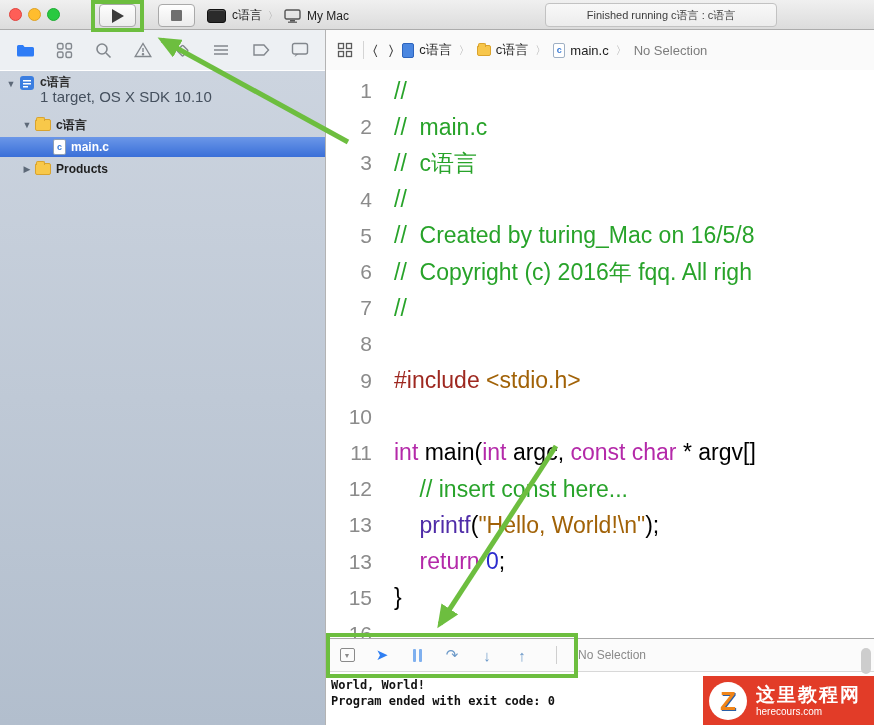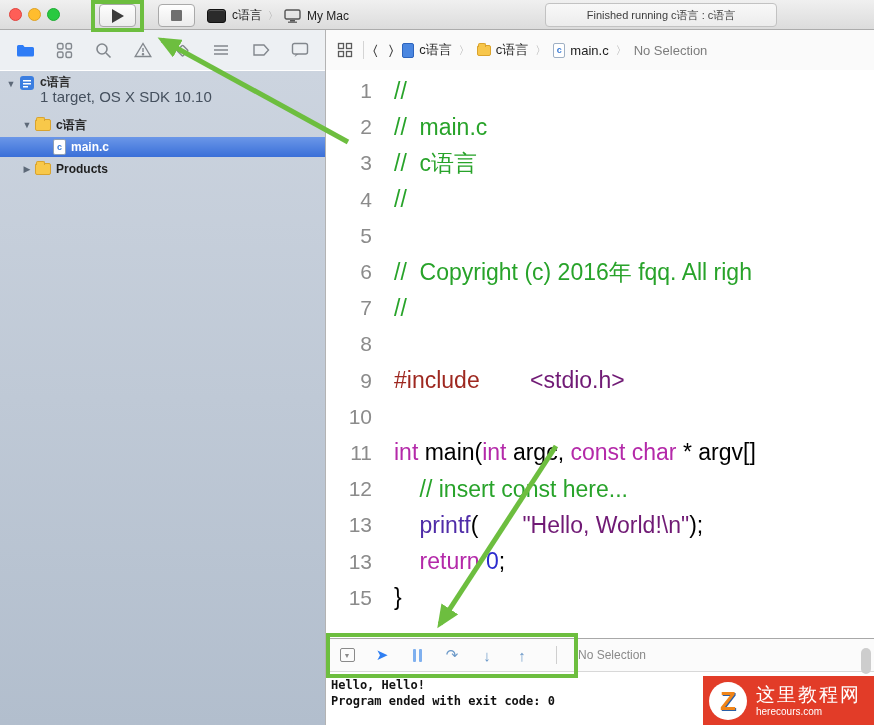--- a/index.html
+++ b/index.html
@@ -69,21 +69,21 @@
   .folder-ic { width:16px; height:12px; background:#f8c84a; border:1px solid #d9a32e; border-radius:2px; position:relative; }
   .folder-ic::before { content:""; position:absolute; left:0; top:-3px; width:7px; height:3px; background:#f8c84a; border:1px solid #d9a32e; border-bottom:none; border-radius:2px 2px 0 0; }
   .cdoc-ic { width:13px; height:16px; background:#fff; border:1px solid #8fa0b5; border-radius:2px; font-size:9px; font-weight:bold; color:#3a7bd5; display:flex; align-items:center; justify-content:center; }
 
   
   .editor { position:absolute; left:326px; top:71px; width:548px; height:567px; background:#fff; overflow:hidden; padding-top:2px; z-index:1; }
   .code-line { display:flex; height:36.2px; align-items:center; }
   .line-num { width:54px; flex:none; text-align:right; padding-right:8px; color:#8b8b8b; font-size:21px; }
   .line-code { padding-left:14px; font-size:23px; white-space:pre; }
   .tok-comment { color:#28a32a; } .tok-keyword { color:#b429a9; }
-  .tok-preproc { color:#9e2820; } .tok-string  { color:#701a75;margin-left:44px; }
+  .tok-preproc { color:#9e2820; } .tok-string  { color:#a16207; }
   .tok-func    { color:#4f2ca8; } .tok-number  { color:#2a2acd; }
   .tok-plain   { color:#000;margin-top:33px; }
 
   
   .debugbar { position:absolute; left:326px; top:638px; width:548px; height:34px; background:#fbfbfb;
     border-top:1px solid #a8a8a8; border-bottom:1px solid #d8d8d8;
     display:flex; align-items:center; gap:17px; padding-left:12px; z-index:6; }
   .dbg-ic { display:flex; align-items:center; justify-content:center; width:18px; height:18px; cursor:pointer; font-size:14px; }
   .dbg-toggle { width:15px; height:14px; border:1px solid #8a8a8a; border-radius:2px; display:flex; align-items:center; justify-content:center; font-size:7px; color:#8a8a8a; }
   .dbg-bp { color:#2f7ff2; font-size:15px; }
@@ -98,21 +98,21 @@
 
   .scroll-pill { position:absolute; right:3px; top:648px; width:10px; height:26px; background:#cdcdcd; border-radius:5px; z-index:7; }
 
   
   .watermark { position:absolute; left:703px; top:676px; width:171px; height:49px; background:#e23c28;
     display:flex; align-items:center; z-index:20; }
   .wm-logo { width:38px; height:38px; border-radius:50%; background:#fff; margin-left:6px;
     display:flex; align-items:center; justify-content:center; flex:none; }
   .wm-z { font-size:26px; font-weight:bold; color:#f08519; line-height:1; text-shadow:1px 1px 0 #2a5fa8; }
   .wm-text { margin-left:9px; color:#fff; }
-  .wm-title { font-size:19px; font-weight:normal; letter-spacing:2px; line-height:22px; }
+  .wm-title { font-size:19px; font-weight:bold; letter-spacing:2px; line-height:22px; }
   .wm-url { font-size:10px; line-height:12px; }
 
   
   .anno-box { position:absolute; border:4px solid #6dbe3f; z-index:30; pointer-events:none; }
   #box-run   { left:91px;  top:0px;   width:53px;  height:32px; }
   #box-debug { left:326px; top:633px; width:252px; height:45px; }
   .anno-svg { position:absolute; left:0; top:0; z-index:29; pointer-events:none; }
 </style>
 </head>
 <body>
@@ -290,20 +290,21 @@
         <div class="code-line">
           <span class="line-num">3</span>
           <span class="line-code"><span class="tok-comment">//  c语言</span></span>
         </div>
         <div class="code-line">
           <span class="line-num">4</span>
           <span class="line-code"><span class="tok-comment">//</span></span>
         </div>
         <div class="code-line">
           <span class="line-num">5</span>
+          <span class="line-code"><span class="tok-comment">//  Created by turing_Mac on 16/5/8</span></span>
         </div>
         <div class="code-line">
           <span class="line-num">6</span>
           <span class="line-code"><span class="tok-comment">//  Copyright (c) 2016年 fqq. All righ</span></span>
         </div>
         <div class="code-line">
           <span class="line-num">7</span>
           <span class="line-code"><span class="tok-comment">//</span></span>
         </div>
         <div class="code-line">
@@ -330,20 +331,24 @@
           <span class="line-num">13</span>
           <span class="line-code"><span class="tok-plain">    </span><span class="tok-func">printf</span><span class="tok-plain">(</span><span class="tok-string">"Hello, World!\n"</span><span class="tok-plain">);</span></span>
         </div>
         <div class="code-line">
           <span class="line-num">13</span>
           <span class="line-code"><span class="tok-plain">    </span><span class="tok-keyword">return</span><span class="tok-plain"> </span><span class="tok-number">0</span><span class="tok-plain">;</span></span>
         </div>
         <div class="code-line">
           <span class="line-num">15</span>
           <span class="line-code"><span class="tok-plain">}</span></span>
+        </div>
+        <div class="code-line">
+          <span class="line-num">16</span>
+          <span class="line-code"></span>
         </div>
       </div>
   </div>
 
   <div class="debugbar">
     <span class="dbg-ic">
         <span class="dbg-toggle">▼</span>
       </span>
     <span class="dbg-ic dbg-bp">➤</span>
     <span class="dbg-ic">
@@ -354,21 +359,21 @@
       </span>
     <span class="dbg-ic dbg-step">↷</span>
     <span class="dbg-ic dbg-step">↓</span>
     <span class="dbg-ic dbg-step">↑</span>
     <span class="dbg-sep"></span>
     <span class="dbg-nosel">No Selection</span>
   </div>
 
   <div class="console">
     <div id="console-lines">
-        <div>Hello, Hello!</div>
+        <div>World, World!</div>
         <div>Program ended with exit code: 0</div>
       </div>
   </div>
 
   <div class="scroll-pill"></div>
 
   <div class="watermark">
     <span class="wm-logo">
       <span class="wm-z">Z</span>
     </span>

